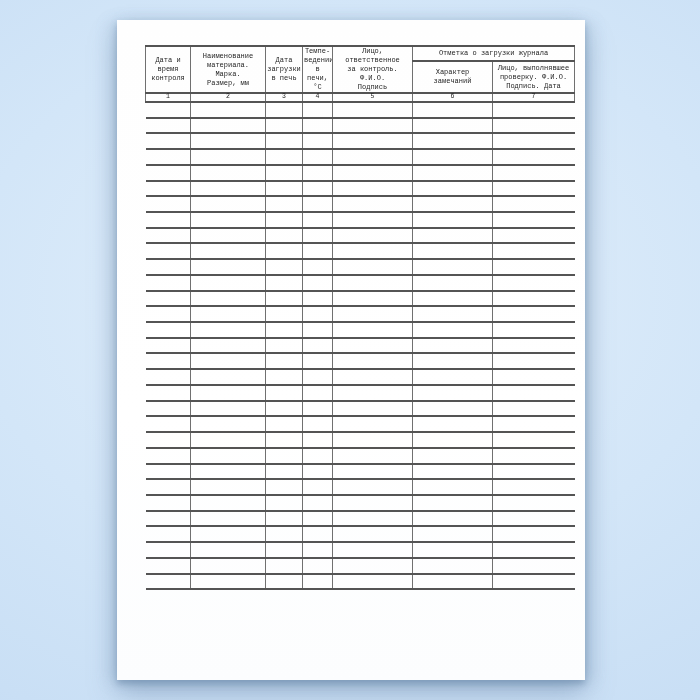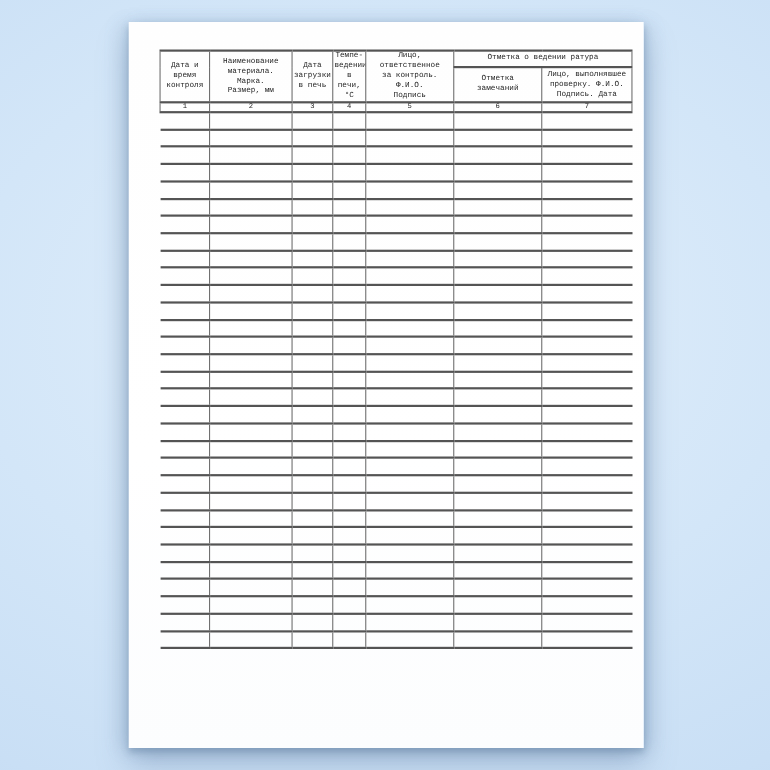--- a/index.html
+++ b/index.html
@@ -89,24 +89,24 @@
         <th rowspan="2">Дата
 загрузки
 в печь</th>
         <th rowspan="2">Темпе-
 ведении
 в печи,
 °С</th>
         <th rowspan="2">Лицо, ответственное
 за контроль. Ф.И.О.
 Подпись</th>
-        <th colspan="2">Отметка о ведении  ратура</th>
+        <th colspan="2">Отметка о загрузки  журнала</th>
       </tr>
       <tr class="hrow-b">
-        <th>Отметка
+        <th>Характер
 замечаний</th>
         <th>Лицо, выполнявшее
 проверку. Ф.И.О.
 Подпись. Дата</th>
       </tr>
       <tr class="numrow">
         <td>1</td>
         <td>2</td>
         <td>3</td>
         <td>4</td>

